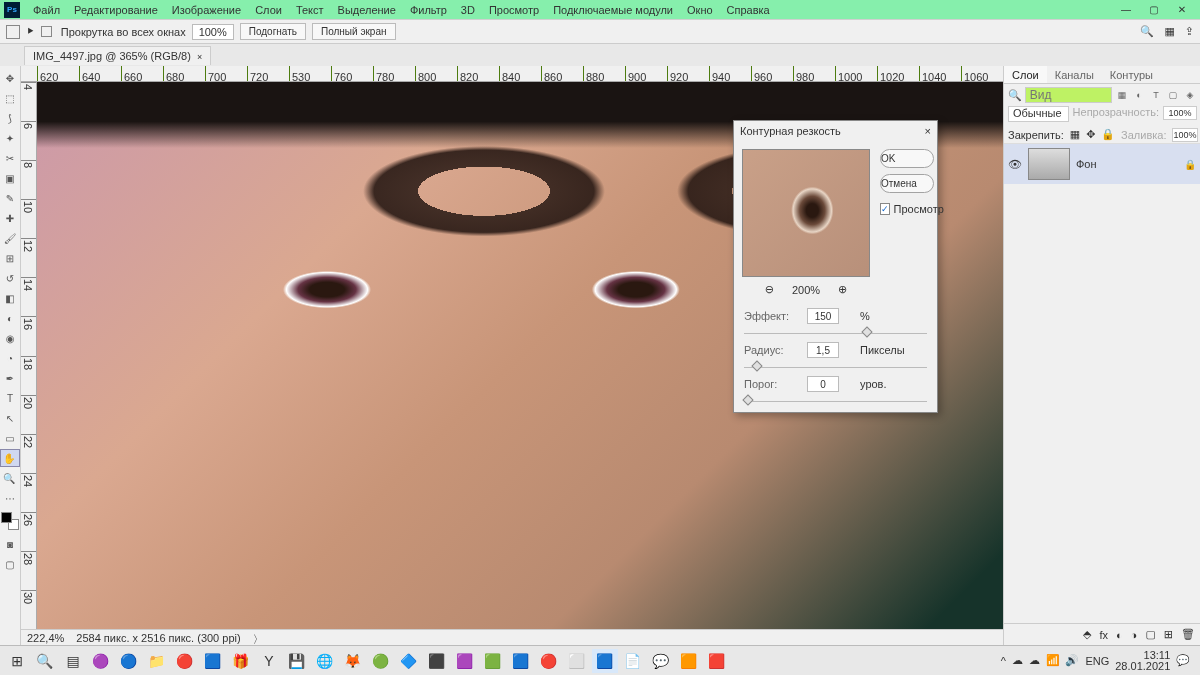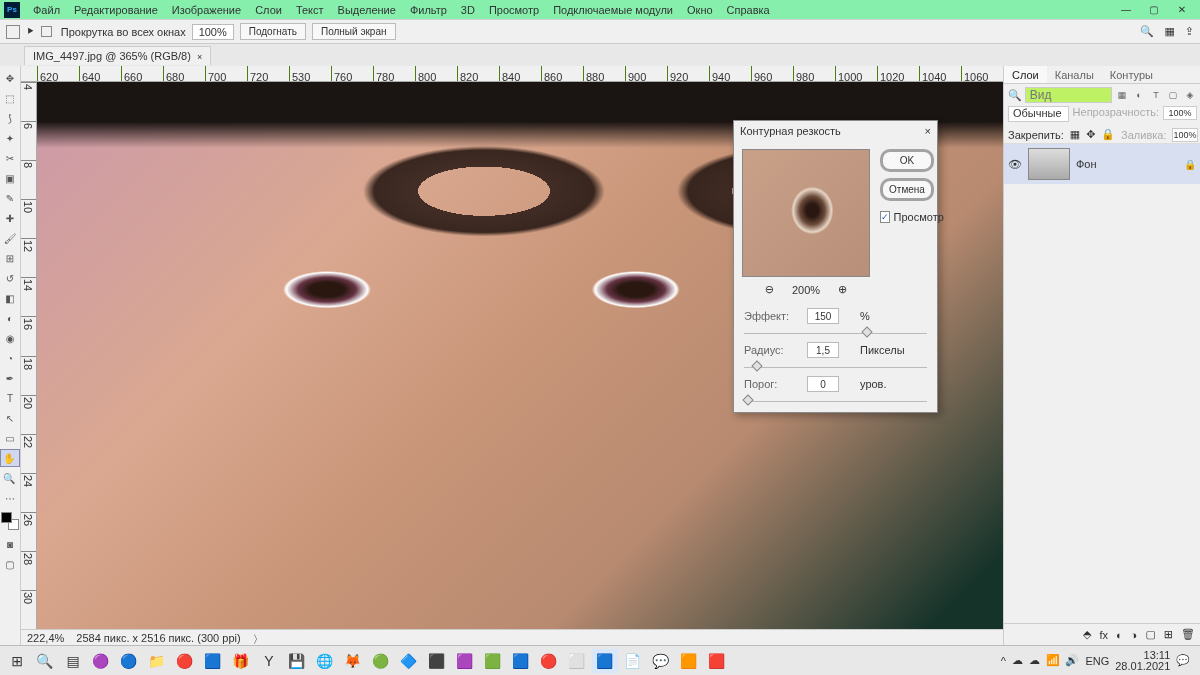--- a/index.html
+++ b/index.html
@@ -69,21 +69,21 @@
 
 
 .dialog{position:absolute;left:733px;top:120px;width:205px;background:#f0f0f0;border:1px solid #888;box-shadow:3px 3px 8px rgba(0,0,0,0.3)}
 .dlg-t{height:20px;display:flex;align-items:center;padding:0 6px;font-size:10px;background:#f0f0f0}
 .dlg-t .x{margin-left:auto;cursor:pointer}
 .dlg-b{padding:8px;display:flex;gap:10px}
 .dlg-l{flex:1}
 .preview{width:128px;height:128px;border:1px solid #888;background:radial-gradient(ellipse 40% 45% at 55% 48%,#2a1810 12%,#6b4a3a 25%,#e8d5c5 38%,transparent 42%),linear-gradient(135deg,#c9a088,#b8907a)}
 .zoomrow{display:flex;justify-content:center;align-items:center;gap:18px;margin-top:6px;font-size:10px}
 .dlg-r{width:54px;display:flex;flex-direction:column;gap:6px}
-.dbtn{border:3px solid #a3a3a3;border-radius:10px;background:#f8f8f8;padding:3px 0;text-align:center;font-size:10px}
+.dbtn{border:1px solid #a3a3a3;border-radius:10px;background:#f8f8f8;padding:3px 0;font-size:10px}
 .chkrow{display:flex;align-items:center;gap:4px;font-size:10px;margin-top:4px}
 .chkbox{width:12px;height:12px;border:1px solid #888;background:#fff;display:flex;align-items:center;justify-content:center;color:#16c;font-size:9px}
 .param{padding:4px 10px;display:flex;align-items:center;gap:21px;font-size:10px}
 .param .plbl{width:42px;color:#666}
 .param input{width:32px;height:16px;border:1px solid #bbb;text-align:center;font-size:10px}
 .slider{height:6px;margin:0 10px 4px;position:relative;border-bottom:1px solid #bbb}
 .slider .h{position:absolute;width:8px;height:8px;background:#e0e0e0;border:1px solid #888;transform:rotate(45deg);top:0}
 
 
 .taskbar{position:absolute;bottom:0;left:0;right:0;height:30px;background:#e8e8e8;border-top:1px solid #bbb;display:flex;align-items:center;padding:0 4px;gap:2px}

